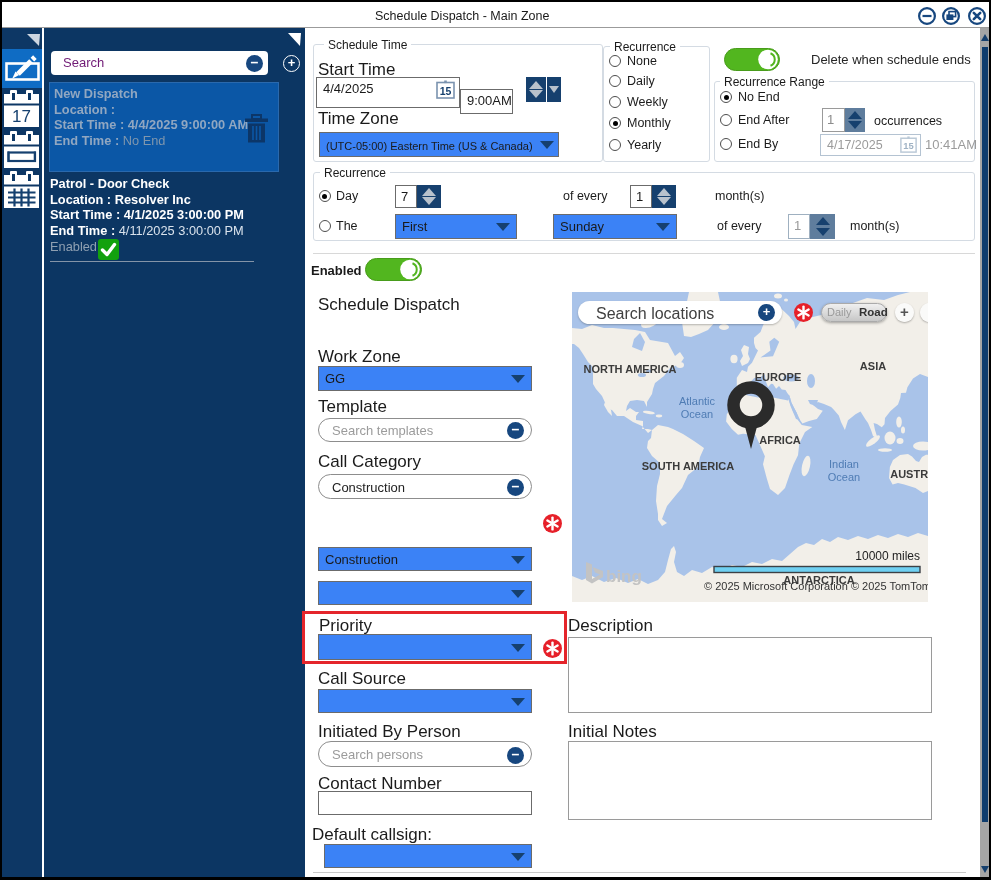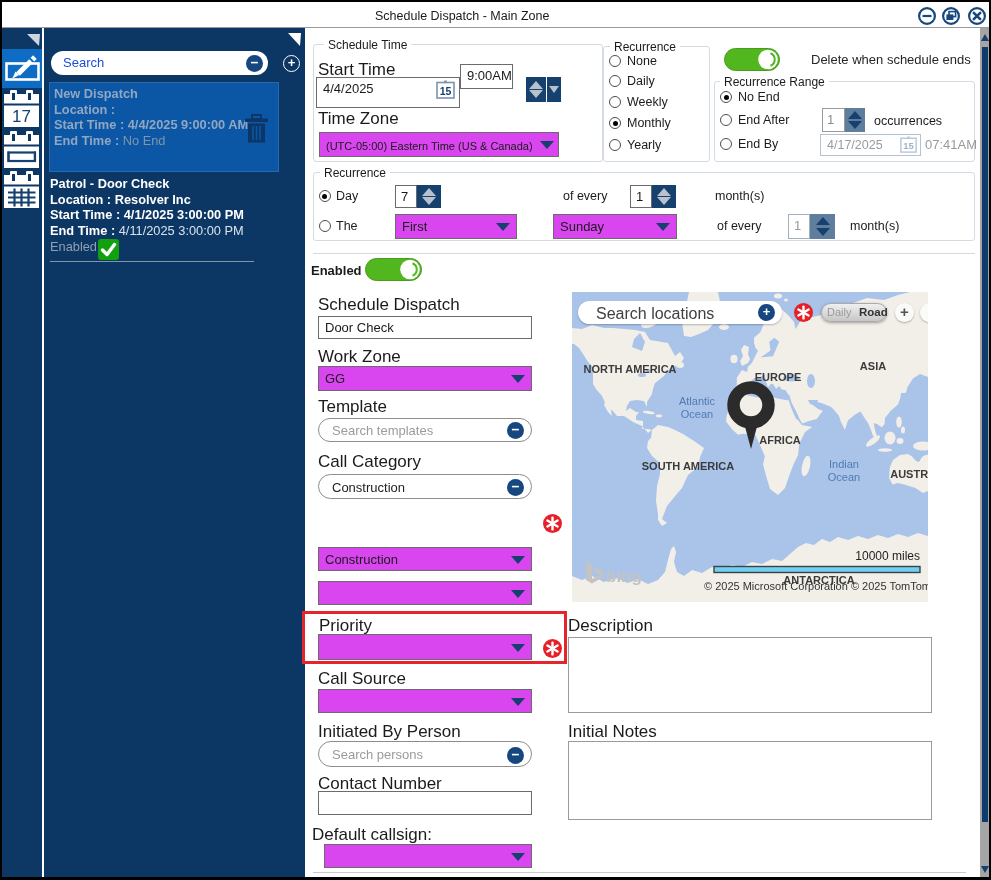--- a/index.html
+++ b/index.html
@@ -12,35 +12,35 @@
 #sidebar{left:2px;top:28px;width:40px;height:849px;background:#0d3765}
 #sideline{left:42px;top:28px;width:2px;height:849px;background:#fff}
 #panel{left:44px;top:28px;width:261px;height:849px;background:#0c3663}
 #tile{left:2px;top:49px;width:40px;height:39px;background:#0f6cc4}
 #content{left:305px;top:28px;width:675px;height:849px;background:#fff}
 #sbar{left:980px;top:28px;width:9px;height:849px;background:#a5a5a5}
 #sthumb{left:982px;top:47px;width:6px;height:775px;background:#0e3c6d}
 .tri-up{width:0;height:0;border-left:4px solid transparent;border-right:4px solid transparent;border-bottom:7px solid #16406e}
 .tri-dn{width:0;height:0;border-left:4px solid transparent;border-right:4px solid transparent;border-top:7px solid #16406e}
 
-#search{left:51px;top:51px;width:217px;height:24px;background:#fff;border-radius:12px;color:#1d4ed8;font-size:13px;line-height:24px;padding-left:12px}
+#search{left:51px;top:51px;width:217px;height:24px;background:#fff;border-radius:4px;color:#701a75;font-size:13px;line-height:24px;padding-left:12px}
 #mincirc{left:246px;top:54.5px;width:17px;height:17px;border-radius:50%;background:#17477f;color:#fff;text-align:center;line-height:15px;font-size:14px;font-weight:bold}
 #pluscirc{left:283px;top:54.5px;width:17px;height:17px;border-radius:50%;border:1.6px solid #fff;color:#fff;text-align:center;line-height:13px;font-size:13px;font-weight:bold}
 #item1{left:49px;top:82px;width:230px;height:90px;background:#0b57a6;border:1px solid #2a69ad}
 .it{font-size:12.8px;font-weight:bold;line-height:15.7px}
 #item1 .it{color:#91a7c1}
 #item2{left:50px;top:176px;width:230px;height:86px}
 .muted{font-weight:normal}
 #sep1{left:50px;top:261px;width:204px;height:1px;background:#8494a8}
 
 .hline{background:#d8d8d8;height:1px}
 
 .lbl{font-size:17px;color:#1b1b1b;white-space:nowrap}
 .inp{background:#fff;border:1px solid #6b6b6b;font-size:13px;color:#1a1a1a;padding:3px 0 0 6px}
-.dd{background:#d946ef;border:1px solid #6b6b6b}
+.dd{background:#3b82f6;border:1px solid #6b6b6b}
 .dd .tx{position:absolute;left:6px;top:4px;font-size:13px;color:#1a1a1a;white-space:nowrap}
 .ar{position:absolute;width:0;height:0;border-left:7px solid transparent;border-right:7px solid transparent;border-top:8px solid #16406e}
 .pill{background:#fff;border:1px solid #8d8d8d;border-radius:13px}
 .pill .ph{position:absolute;left:13px;top:4px;font-size:13px;color:#9b9b9b;white-space:nowrap}
 .pill .mc{position:absolute;width:17px;height:17px;border-radius:50%;background:#17477f;color:#fff;text-align:center;line-height:15px;font-size:14px;font-weight:bold;right:7px;top:3px}
 .fs{border:1px solid #d4dbe3;border-radius:3px}
 .leg{position:absolute;top:-7px;background:#fff;padding:0 4px;font-size:12px;color:#1b1b1b;white-space:nowrap}
 .radio{position:absolute;width:12px;height:12px;border-radius:50%;border:1px solid #4d4d4d;background:#fff}
 .radio.on::after{content:"";position:absolute;left:2.5px;top:2.5px;width:5px;height:5px;border-radius:50%;background:#000}
 .rlbl{position:absolute;font-size:12.5px;color:#1b1b1b;white-space:nowrap}
@@ -154,21 +154,21 @@
     <div class="abs fs" style="left:8px;top:15px;width:290px;height:118px">
         <span class="leg" style="left:10px">Schedule Time</span>
       </div>
     <div class="abs lbl" style="left:13px;top:31px">Start Time</div>
     <div class="abs inp" style="left:11px;top:48px;width:144px;height:31px">4/4/2025</div>
     <svg class="abs" style="left:131px;top:51px" width="19" height="19" viewBox="0 0 19 19">
         <rect x="1" y="2.5" width="17" height="15.5" fill="#fff" stroke="#7b93af" stroke-width="1.6"></rect>
         <rect x="8.2" y="0.5" width="2.6" height="2.6" fill="#7b93af"></rect>
         <text x="9.5" y="15" font-size="10.5" font-weight="bold" font-family="Liberation Sans" fill="#16406e" text-anchor="middle">15</text>
       </svg>
-    <div class="abs inp" style="left:155px;top:35px;width:53px;height:25px">9:00AM</div>
+    <div class="abs inp" style="left:155px;top:60px;width:53px;height:25px">9:00AM</div>
     <div class="abs spin" style="left:221px;top:48px;width:20px;height:25px">
         <span class="u" style="left:3px;top:4px"></span>
         <span class="d" style="left:3px;bottom:4px"></span>
       </div>
     <div class="abs" style="left:242px;top:48px;width:14px;height:25px;background:#16406e">
         <span class="abs" style="left:2px;top:9px;width:0;height:0;border-left:5px solid transparent;border-right:5px solid transparent;border-top:7px solid #b9c2cc"></span>
       </div>
     <div class="abs lbl" style="left:13px;top:80px">Time Zone</div>
     <div class="abs dd" style="left:14px;top:103px;width:240px;height:25px">
         <span class="tx" style="font-size:11px;top:7px">(UTC-05:00) Eastern Time (US &amp; Canada)</span>
@@ -210,21 +210,21 @@
       </div>
     <div class="abs rlbl" style="left:569px;top:84.5px">occurrences</div>
     <div class="abs radio" style="left:415px;top:108.5px"></div>
       <div class="abs rlbl" style="left:433px;top:107.5px">End By</div>
     <div class="abs inp" style="left:515px;top:104.5px;width:101px;height:22px;color:#9b9b9b;border-color:#b4c3d2;font-size:12.5px">4/17/2025</div>
     <svg class="abs" style="left:595px;top:107px" width="17" height="17" viewBox="0 0 19 19">
         <rect x="1" y="2.5" width="17" height="15.5" fill="#fff" stroke="#b9c8d6" stroke-width="1.6"></rect>
         <rect x="8.2" y="0.5" width="2.6" height="2.6" fill="#b9c8d6"></rect>
         <text x="9.5" y="15" font-size="10.5" font-weight="bold" font-family="Liberation Sans" fill="#9fb2c4" text-anchor="middle">15</text>
       </svg>
-    <div class="abs" style="left:620px;top:108px;font-size:13px;color:#9b9b9b">07:41AM</div>
+    <div class="abs" style="left:620px;top:108px;font-size:13px;color:#9b9b9b">10:41AM</div>
 
     <div class="abs fs" style="left:8px;top:143px;width:662px;height:69px">
         <span class="leg" style="left:6px">Recurrence</span>
       </div>
     <div class="abs radio on" style="left:13.5px;top:161px"></div>
       <div class="abs rlbl" style="left:31px;top:160px">Day</div>
     <div class="abs inp" style="left:90px;top:156px;width:22px;height:23px;padding-left:5px">7</div>
     <div class="abs spin" style="left:112px;top:156px;width:24px;height:23px">
         <span class="u" style="left:5px;top:3px"></span>
         <span class="d" style="left:5px;bottom:3px"></span>
@@ -256,21 +256,20 @@
 
     <div class="abs hline" style="left:8px;top:224px;width:662px"></div>
     <div class="abs" style="left:6px;top:234px;font-size:13px;font-weight:bold;color:#1a1a1a">Enabled</div>
     <svg class="abs" style="left:60px;top:229px" width="57" height="23" viewBox="0 0 57 23">
         <rect x="0.5" y="0.5" width="56" height="22" rx="11" fill="#52b61f" stroke="#489c1b"></rect>
         <circle cx="45" cy="11.5" r="9.8" fill="#fff"></circle>
         <path d="M47.5,5.2 A6.8,6.8 0 0 1 47.5,17.8" fill="none" stroke="#52b61f" stroke-width="2"></path>
       </svg>
 
     <div class="abs lbl" style="left:13px;top:266px">Schedule Dispatch</div>
-    <div class="abs inp" style="left:13px;top:287px;width:214px;height:23px">Door Check</div>
     <div class="abs lbl" style="left:13px;top:318px">Work Zone</div>
     <div class="abs dd" style="left:13px;top:337px;width:214px;height:25px">
         <span class="tx">GG</span>
         <span class="ar" style="right:6px;top:8px"></span>
       </div>
     <div class="abs lbl" style="left:13px;top:368px">Template</div>
     <div class="abs pill" style="left:13px;top:389px;width:214px;height:24px">
         <span class="ph">Search templates</span>
         <span class="mc">–</span>
       </div>

